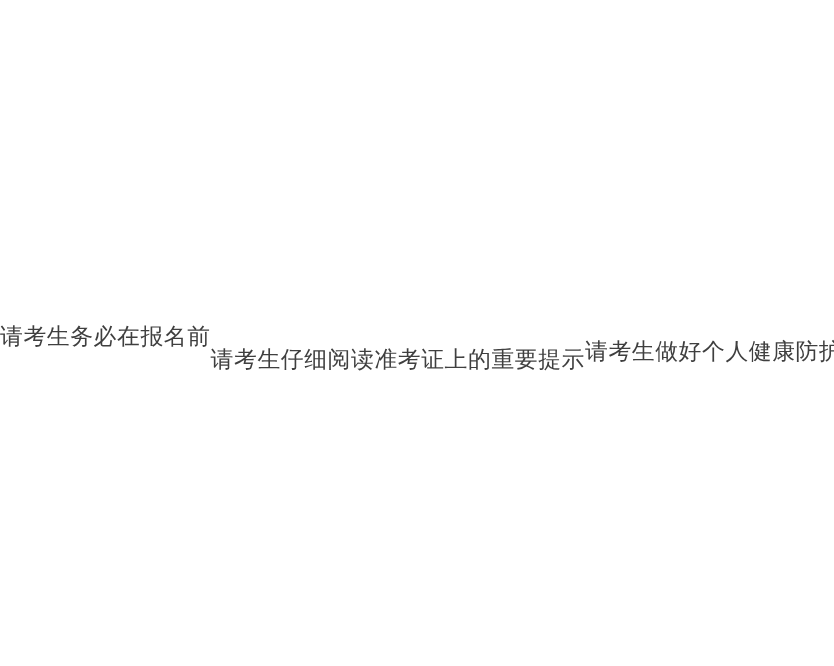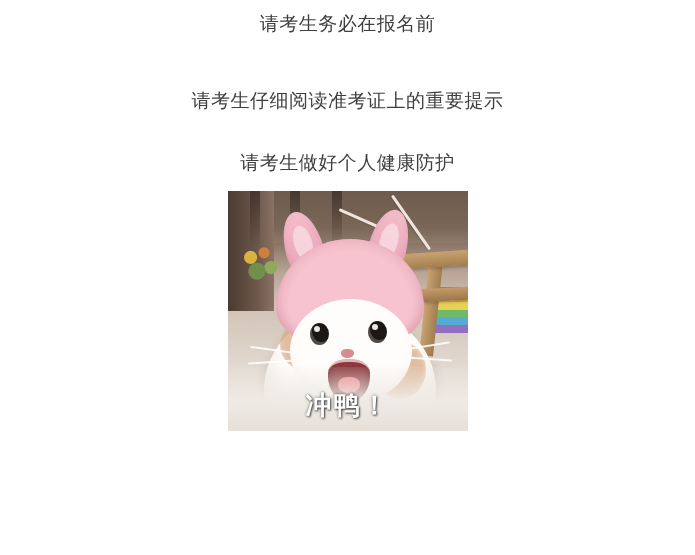--- a/index.html
+++ b/index.html
@@ -12,21 +12,20 @@
     height: 555px;
     font-family: "Liberation Sans", sans-serif;
     overflow: hidden;
   }
   .page {
     width: 695px;
     height: 555px;
     position: relative;
     background: #ffffff;
     display: flex;
-    flex-direction: column;
     align-items: center;
   }
   .notice-block {
     width: 100%;
     text-align: center;
   }
   .notice-line {
     font-size: 19px;
     line-height: 31px;
     color: #3f3f3f;

